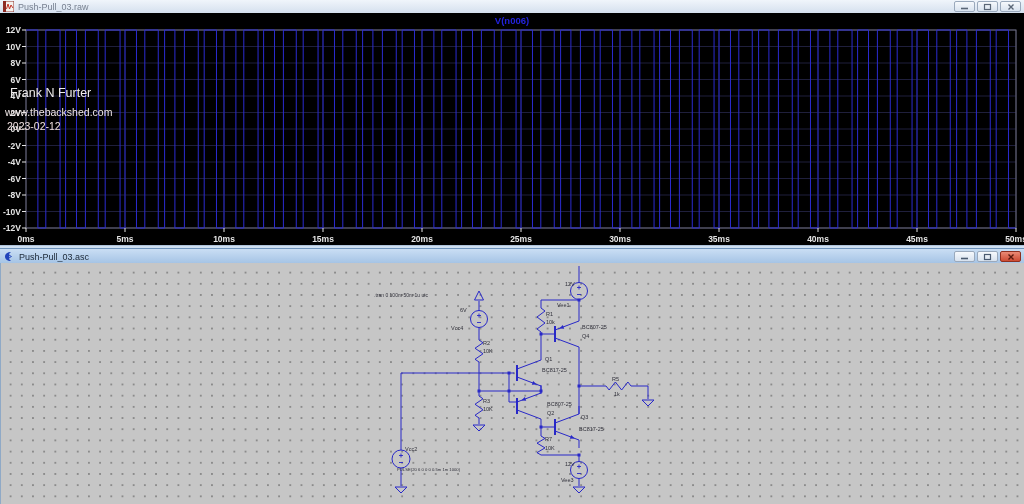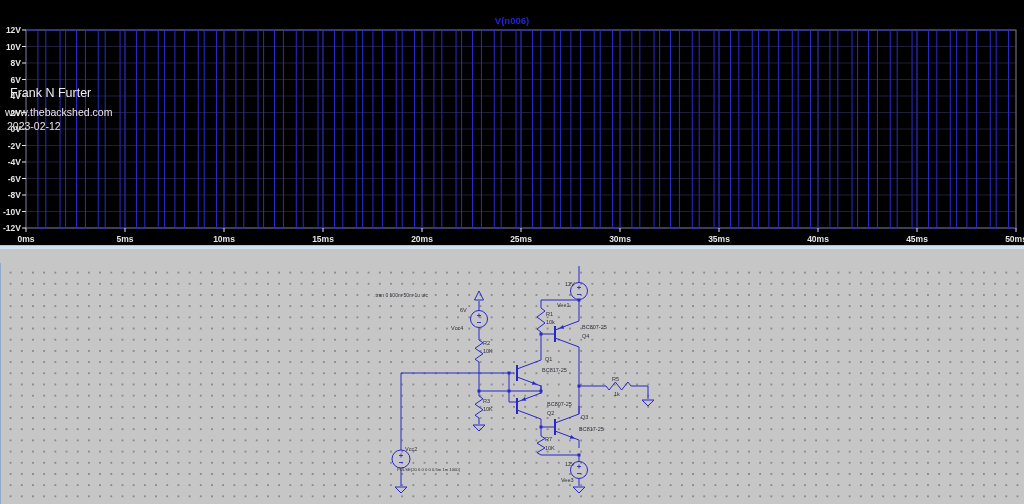--- a/index.html
+++ b/index.html
@@ -34,20 +34,45 @@
      background-image:radial-gradient(circle,#8B8B8B 0.8px,rgba(0,0,0,0) 0.9px);
      background-size:11.2px 11.2px;background-position:4px 4px;
      border-left:1px solid #8FA9C6;border-right:1px solid #8FA9C6;}
   #schem-svg{position:absolute;top:0;left:0;}
   text{user-select:none;}
 </style>
 </head>
 <body>
 
 <div class="win" id="win-raw">
+  <div id="titlebar-raw">
+    <svg class="tb-icon" viewBox="0 0 11 11">
+      <rect x="0" y="0" width="11" height="11" fill="#F4F2EE" stroke="#90342C" stroke-width="1"></rect>
+      <rect x="0" y="0" width="3" height="11" fill="#8E2C24"></rect>
+      <polyline points="3.5,8 5,3 6.5,8 8,4 10,7" fill="none" stroke="#C03428" stroke-width="1"></polyline>
+    </svg>
+    <span class="title">Push-Pull_03.raw</span>
+    <div class="tb-buttons">
+      <button class="tb-btn" title="">
+        <svg width="9" height="7" viewBox="0 0 9 7">
+            <line x1="1" y1="5.5" x2="8" y2="5.5" stroke="#5A6676" stroke-width="1.6"></line>
+          </svg>
+      </button>
+      <button class="tb-btn">
+        <svg width="9" height="8" viewBox="0 0 9 8">
+            <rect x="1.5" y="1.5" width="6" height="5" fill="none" stroke="#5A6676" stroke-width="1.2"></rect>
+          </svg>
+      </button>
+      <button class="tb-btn">
+        <svg width="8" height="8" viewBox="0 0 8 8">
+            <path d="M1.5,1.5 L6.5,6.5 M6.5,1.5 L1.5,6.5" stroke="#5A6676" stroke-width="1.4"></path>
+          </svg>
+      </button>
+    </div>
+  </div>
   <svg id="plot-svg" width="1024" height="232" viewBox="0 0 1024 232">
       <rect x="0" y="0" width="1024" height="232" fill="#000000"></rect>
       <line x1="26" y1="17" x2="1016" y2="17" stroke="#1F1F3C" stroke-width="1"></line>
       <line x1="26" y1="33.5" x2="1016" y2="33.5" stroke="#1F1F3C" stroke-width="1"></line>
       <line x1="26" y1="50" x2="1016" y2="50" stroke="#1F1F3C" stroke-width="1"></line>
       <line x1="26" y1="66.5" x2="1016" y2="66.5" stroke="#1F1F3C" stroke-width="1"></line>
       <line x1="26" y1="83" x2="1016" y2="83" stroke="#1F1F3C" stroke-width="1"></line>
       <line x1="26" y1="99.5" x2="1016" y2="99.5" stroke="#1F1F3C" stroke-width="1"></line>
       <line x1="26" y1="116" x2="1016" y2="116" stroke="#1F1F3C" stroke-width="1"></line>
       <line x1="26" y1="132.5" x2="1016" y2="132.5" stroke="#1F1F3C" stroke-width="1"></line>
@@ -120,20 +145,44 @@
       <text x="512" y="11" text-anchor="middle" font-size="9.5" font-weight="bold" fill="#2222DC" font-family="&quot;Liberation Sans&quot;,sans-serif">V(n006)</text>
       <text x="10" y="84" font-size="12.5" fill="#EFECEC" font-family="&quot;Liberation Sans&quot;,sans-serif">Frank N Furter</text>
       <text x="5" y="103" font-size="10.5" fill="#EFE6E6" font-family="&quot;Liberation Sans&quot;,sans-serif">www.thebackshed.com</text>
       <text x="7" y="117" font-size="10.5" fill="#EFDFDF" font-family="&quot;Liberation Sans&quot;,sans-serif">2023-02-12</text>
     </svg>
 </div>
 
 <div id="win-sep"></div>
 
 <div class="win" id="win-asc">
+  <div id="titlebar-asc">
+    <svg class="tb-icon" viewBox="0 0 11 11">
+      <path d="M8,1 C4,1 2,3 2,5.5 C2,8 4,10 8,10 L6.2,8.2 L6.2,2.8 Z" fill="#2244BB" stroke="none"></path>
+      <path d="M5,3.5 L8.5,5.5 L5,7.5" fill="none" stroke="#2244BB" stroke-width="0.9"></path>
+    </svg>
+    <span class="title">Push-Pull_03.asc</span>
+    <div class="tb-buttons" style="top:2px;">
+      <button class="tb-btn">
+        <svg width="9" height="7" viewBox="0 0 9 7">
+            <line x1="1" y1="5.5" x2="8" y2="5.5" stroke="#4A5A70" stroke-width="1.6"></line>
+          </svg>
+      </button>
+      <button class="tb-btn">
+        <svg width="9" height="8" viewBox="0 0 9 8">
+            <rect x="1.5" y="1.5" width="6" height="5" fill="none" stroke="#4A5A70" stroke-width="1.2"></rect>
+          </svg>
+      </button>
+      <button class="tb-btn close-active">
+        <svg width="8" height="8" viewBox="0 0 8 8">
+            <path d="M1.5,1.5 L6.5,6.5 M6.5,1.5 L1.5,6.5" stroke="#58190F" stroke-width="1.4"></path>
+          </svg>
+      </button>
+    </div>
+  </div>
   <div id="schem-canvas">
     <svg id="schem-svg" width="1024" height="241" viewBox="0 0 1024 241">
         <line x1="400" y1="110" x2="513" y2="110" stroke="#2828C8" stroke-width="1"></line>
         <line x1="400" y1="110" x2="400" y2="187" stroke="#2828C8" stroke-width="1"></line>
         <line x1="400" y1="205" x2="400" y2="223" stroke="#2828C8" stroke-width="1"></line>
         <line x1="508" y1="110" x2="508" y2="139" stroke="#2828C8" stroke-width="1"></line>
         <line x1="508" y1="139" x2="516" y2="139" stroke="#2828C8" stroke-width="1"></line>
         <line x1="478" y1="128" x2="540" y2="128" stroke="#2828C8" stroke-width="1"></line>
         <line x1="478" y1="38" x2="478" y2="48" stroke="#2828C8" stroke-width="1"></line>
         <line x1="478" y1="64" x2="478" y2="77" stroke="#2828C8" stroke-width="1"></line>

